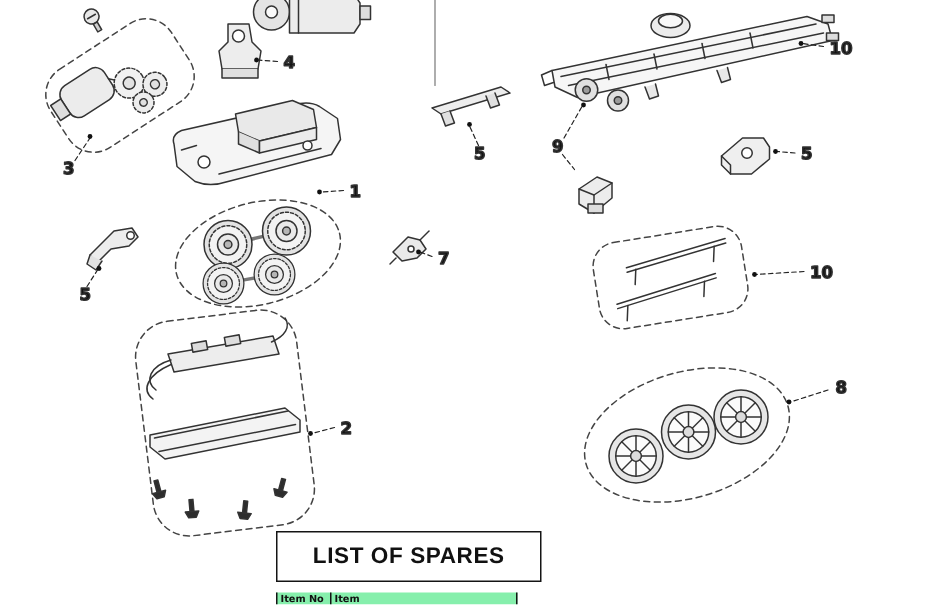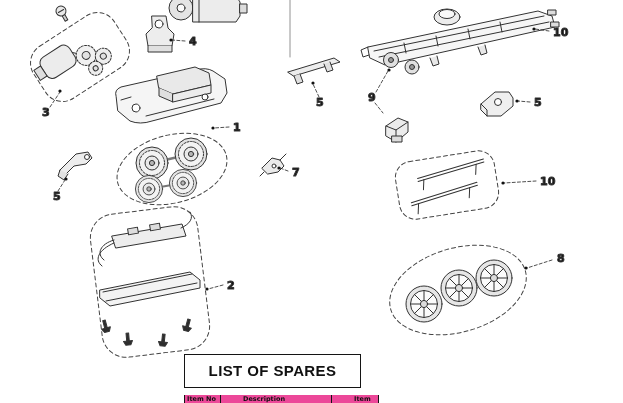--- a/index.html
+++ b/index.html
@@ -10,22 +10,22 @@
   .dt{fill:#111;stroke:none;}
   .db{stroke:#444;stroke-width:1;fill:none;stroke-dasharray:4 3;}
   .titlebox{position:absolute;left:184px;top:354px;width:177px;height:33.5px;border:1.5px solid #141414;
     box-sizing:border-box;display:flex;align-items:center;justify-content:center;background:#fff;
     font:700 15px "Liberation Sans",sans-serif;letter-spacing:.4px;color:#111;text-align:center;}
   .itemnos{position:absolute;left:361px;top:362px;display:grid;grid-template-columns:37px 24px;
     border-top:1.5px solid #141414;background:#fff;}
   .itemnos .cell{height:8.2px;border-right:1px solid #141414;border-bottom:1px solid #141414;
     font:700 6.5px "DejaVu Sans",sans-serif;color:#111;display:flex;align-items:center;justify-content:center;
     box-sizing:border-box;line-height:1;}
-  .hdrrow{position:absolute;left:184px;top:395px;width:195px;height:9px;display:flex;
-    border-left:1.5px solid #141414;border-right:1.5px solid #141414;background:#ec4899;box-sizing:border-box;gap:20px;}
+  .hdrrow{position:absolute;left:184px;top:395px;width:161px;height:9px;display:flex;
+    border-left:1.5px solid #141414;border-right:1.5px solid #141414;background:#86efac;box-sizing:border-box;}
   .hdrrow span{font:700 6.5px "DejaVu Sans",sans-serif;color:#111;display:flex;align-items:center;
     padding:0 2px;border-right:1px solid #141414;box-sizing:border-box;height:100%;line-height:1;}
   .h-item{width:36px;}
   .h-desc{flex:1;}
   .h-pack{width:26px;border-right:none !important;}
 </style>
 </head>
 <body>
 
 <div class="page">
@@ -249,17 +249,16 @@
     </g>
   </svg>
 
   <div class="titlebox">
     <span>LIST OF SPARES</span>
   </div>
 
 
   <div class="hdrrow">
     <span class="h-item">Item No</span>
-    <span class="h-desc">Description</span>
     <span class="h-pack">Item</span>
   </div>
 
 </div>
 
 </body></html>

